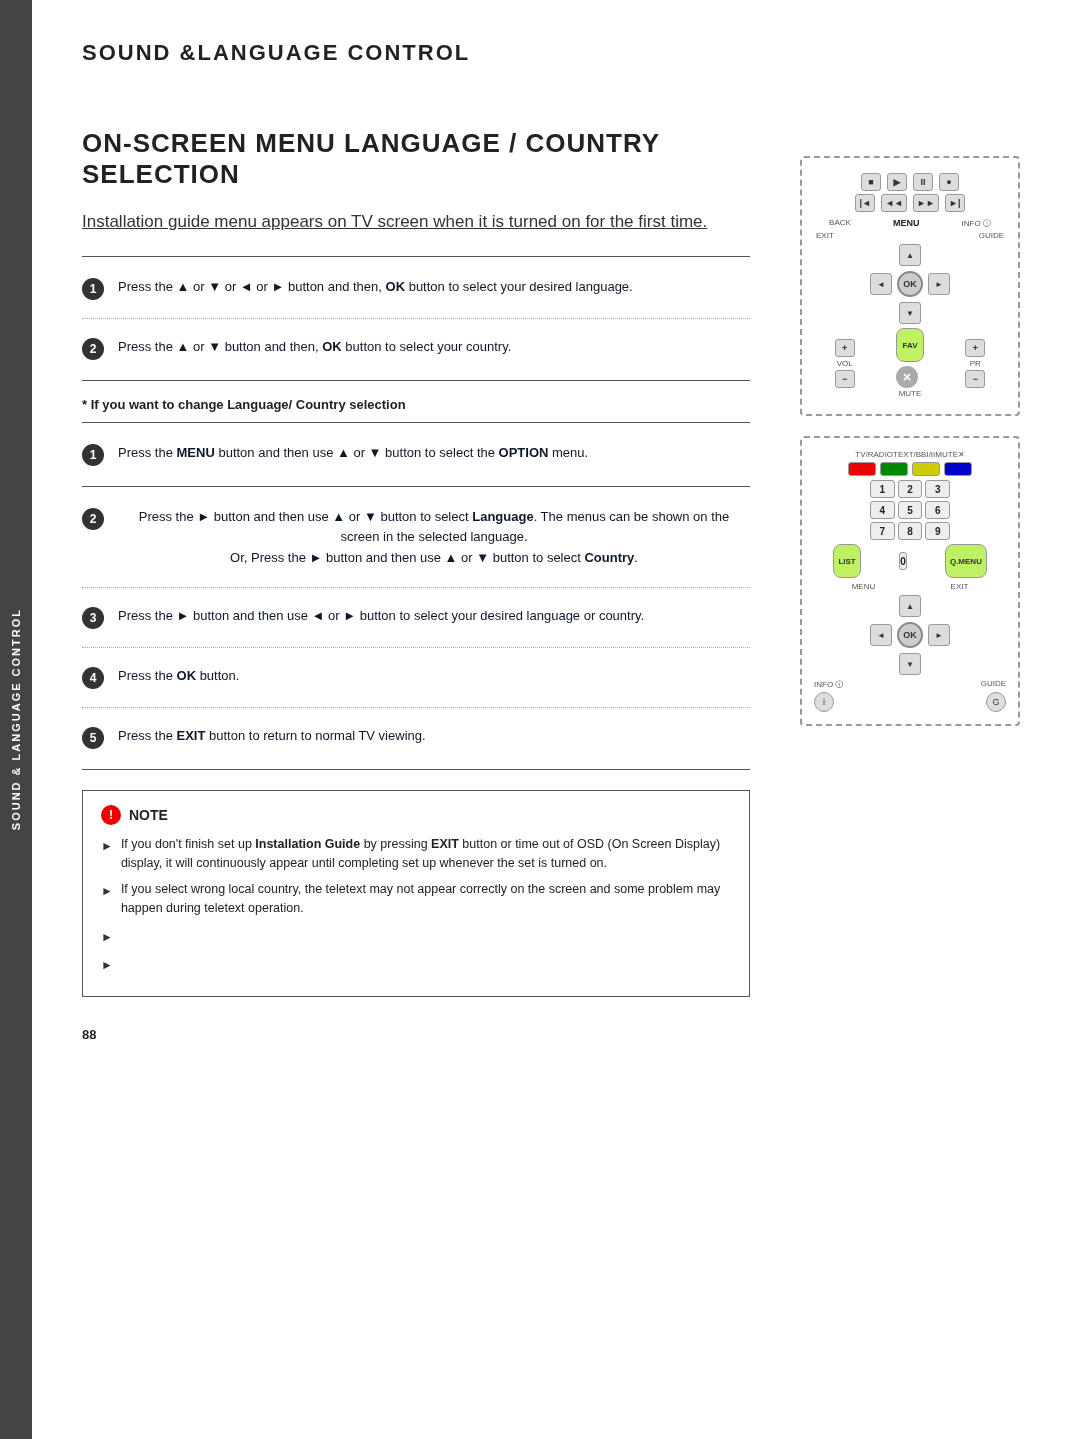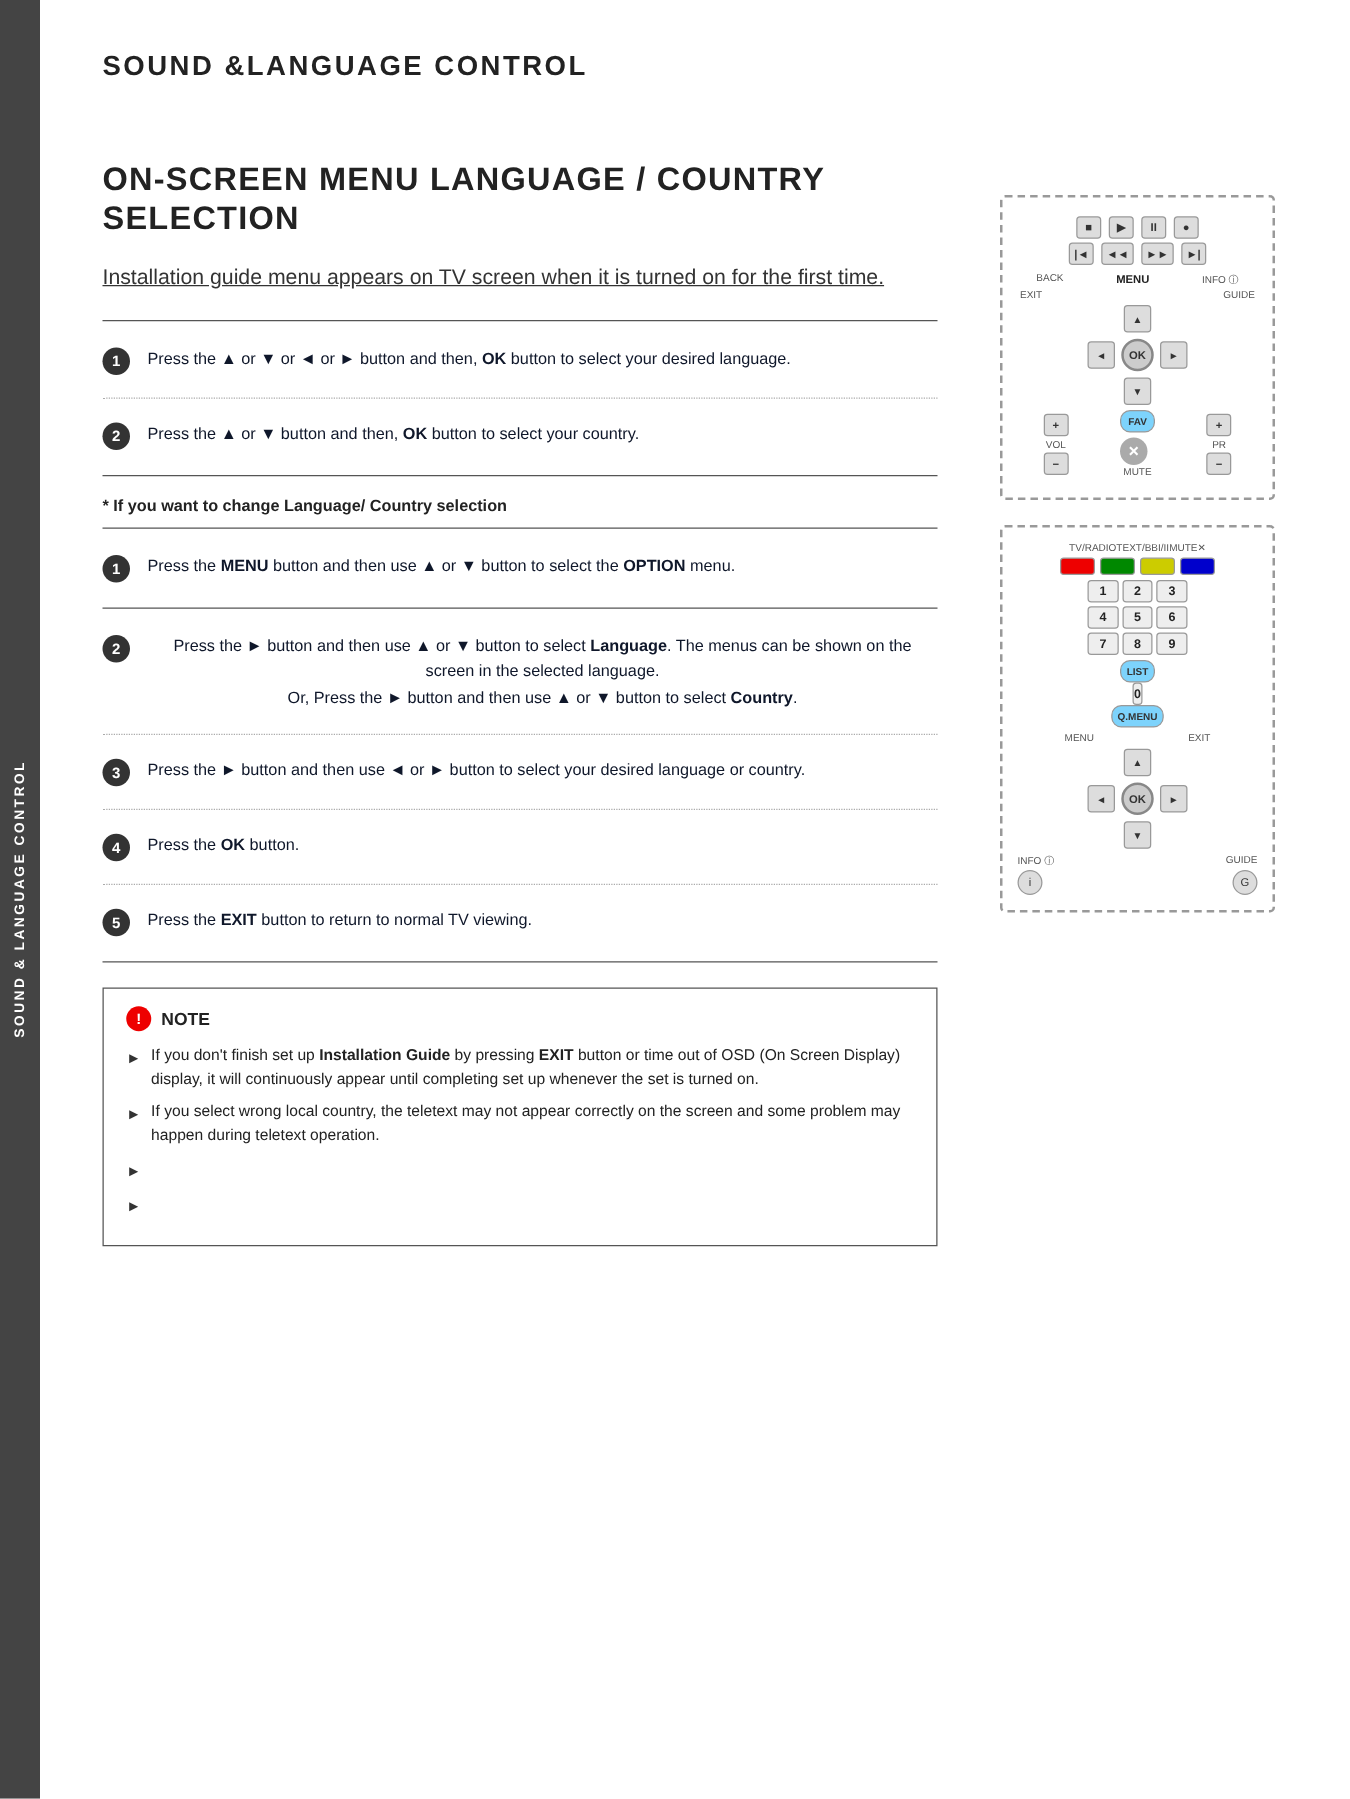--- a/index.html
+++ b/index.html
@@ -198,25 +198,25 @@
       border-radius: 50%;
       width: 20px;
       height: 20px;
       display: flex;
       align-items: center;
       justify-content: center;
       font-size: 9px;
       color: #333;
     }
     .r-btn-oval {
-      background: #7dd3fc;
+      background: #bef264;
       border: 1px solid #999;
       border-radius: 8px;
       min-width: 28px;
-      height: 18px;
+      height: 34px;
       display: flex;
       align-items: center;
       justify-content: center;
       font-size: 8px;
       padding: 0 4px;
       color: #333;
       font-weight: bold;
     }
 
     .nav-cluster {
@@ -485,20 +485,21 @@
           </li>
           <li>
             <span class="note-arrow">►</span>
           </li>
           <li>
             <span class="note-arrow">►</span>
           </li>
         </ul>
       </div>
 
+      <div class="page-num">88</div>
 
     </div>
 
     <div class="right-col">
 
       <div class="remote-top">
 
         <div class="remote-row">
           <div class="r-btn">■</div>
           <div class="r-btn">▶</div>
@@ -571,21 +572,21 @@
           <div class="numpad-btn">2</div>
           <div class="numpad-btn">3</div>
           <div class="numpad-btn">4</div>
           <div class="numpad-btn">5</div>
           <div class="numpad-btn">6</div>
           <div class="numpad-btn">7</div>
           <div class="numpad-btn">8</div>
           <div class="numpad-btn">9</div>
         </div>
 
-        <div style="display:flex; justify-content:space-around; align-items:center; margin:4px 0;flex-direction:column;">
+        <div style="display:flex; justify-content:space-around; align-items:center; margin:4px 0;">
           <div class="r-btn-oval">LIST</div>
           <div class="numpad-btn">0</div>
           <div class="r-btn-oval">Q.MENU</div>
         </div>
 
         <div class="bottom-row-remote">
           <span>MENU</span>
           <span>EXIT</span>
         </div>
 

